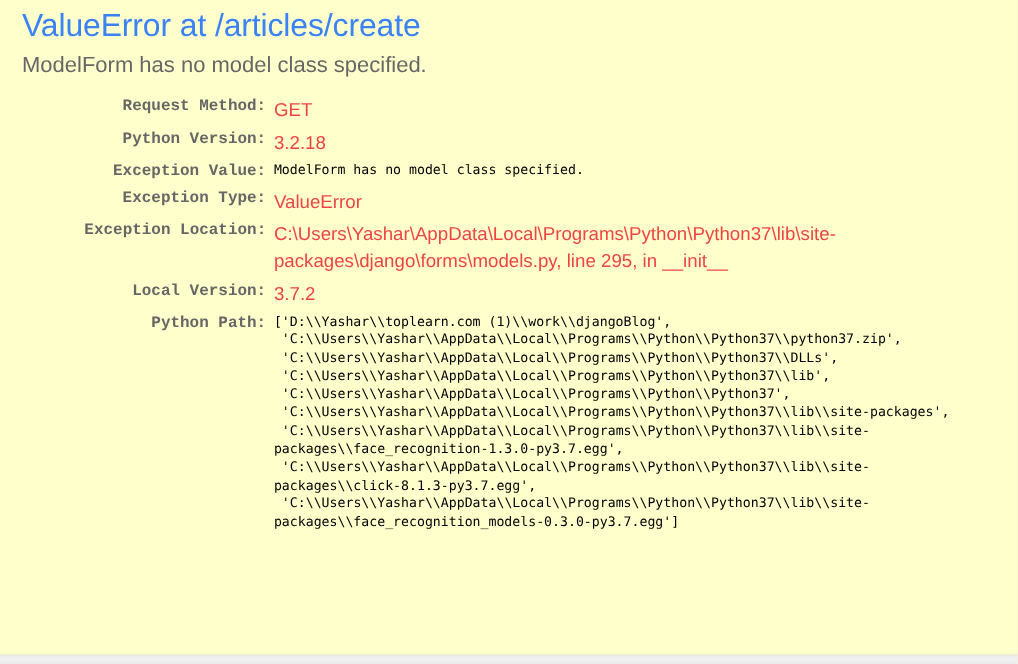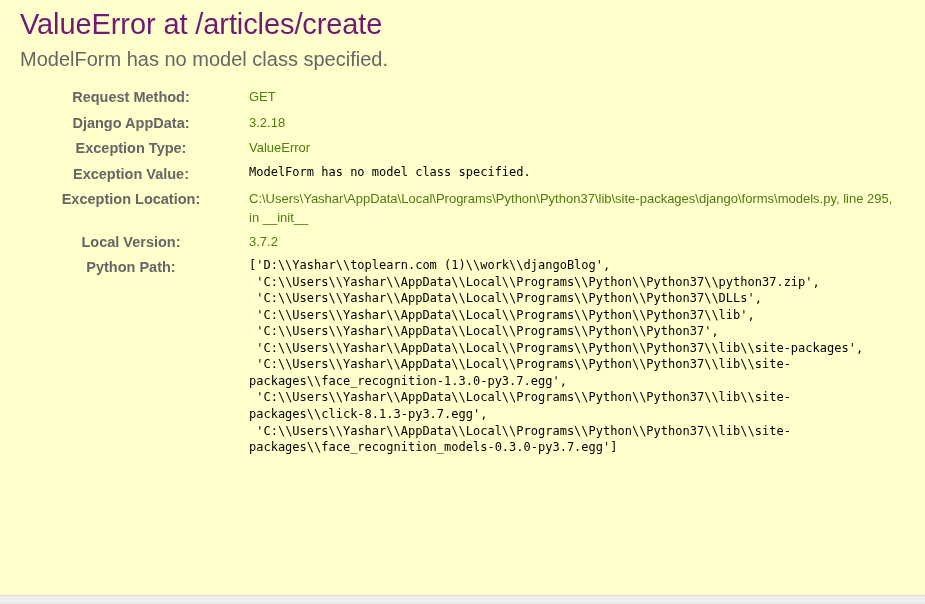--- a/index.html
+++ b/index.html
@@ -26,21 +26,21 @@
     border-bottom: 1px solid #ddd;
     padding: 6px 20px 12px 20px;
   }
 
   #summary h1 {
     margin: 2px 0 6px 0;
     padding: 0;
     font-weight: normal;
     font-size: 29px;
     line-height: 1.15;
-    color: #701a75;
+    color: #3b82f6;
     letter-spacing: -0.1px;
   }
 
   #summary h2 {
     margin: 0 0 14px 0;
     padding: 0;
     font-weight: normal;
     font-size: 20px;
     line-height: 1.2;
     color: #666;
@@ -49,34 +49,36 @@
   table.meta {
     border-collapse: collapse;
     border-spacing: 0;
     margin: 0;
     width: 885px;
     table-layout: fixed;
   }
 
   table.meta th {
     width: 222px;
+    text-align: right;
     vertical-align: top;
     padding: 2px 7px 2px 0;
     font-weight: bold;
     color: #666;
     font-size: 14.5px;
     line-height: 1.48;
     white-space: nowrap;
+    font-family: Liberation Mono, monospace;
   }
 
   table.meta td {
     vertical-align: top;
     padding: 2px 0 2px 0;
-    color: #4d7c0f;
-    font-size: 13px;
+    color: #ef4444;
+    font-size: 17px;
     line-height: 1.48;
     word-break: break-word;
   }
 
   
   table.meta td.code,
   table.meta td.code pre {
     font-family: "DejaVu Sans Mono", "Liberation Mono", monospace;
     font-size: 12px;
     line-height: 1.38;
@@ -104,32 +106,32 @@
   <h1>ValueError at /articles/create</h1>
   <h2>ModelForm has no model class specified.</h2>
 
   <table class="meta">
     <tbody id="meta-rows">
         <tr>
           <th>Request Method:</th>
           <td>GET</td>
         </tr>
         <tr>
-          <th>Django AppData:</th>
+          <th>Python Version:</th>
           <td>3.2.18</td>
-        </tr>
-        <tr>
-          <th>Exception Type:</th>
-          <td>ValueError</td>
         </tr>
         <tr>
           <th>Exception Value:</th>
           <td class="code">
             <pre>ModelForm has no model class specified.</pre>
           </td>
+        </tr>
+        <tr>
+          <th>Exception Type:</th>
+          <td>ValueError</td>
         </tr>
         <tr>
           <th>Exception Location:</th>
           <td>C:\Users\Yashar\AppData\Local\Programs\Python\Python37\lib\site-packages\django\forms\models.py, line 295, in __init__</td>
         </tr>
         <tr>
           <th>Local Version:</th>
           <td>3.7.2</td>
         </tr>
         <tr>

